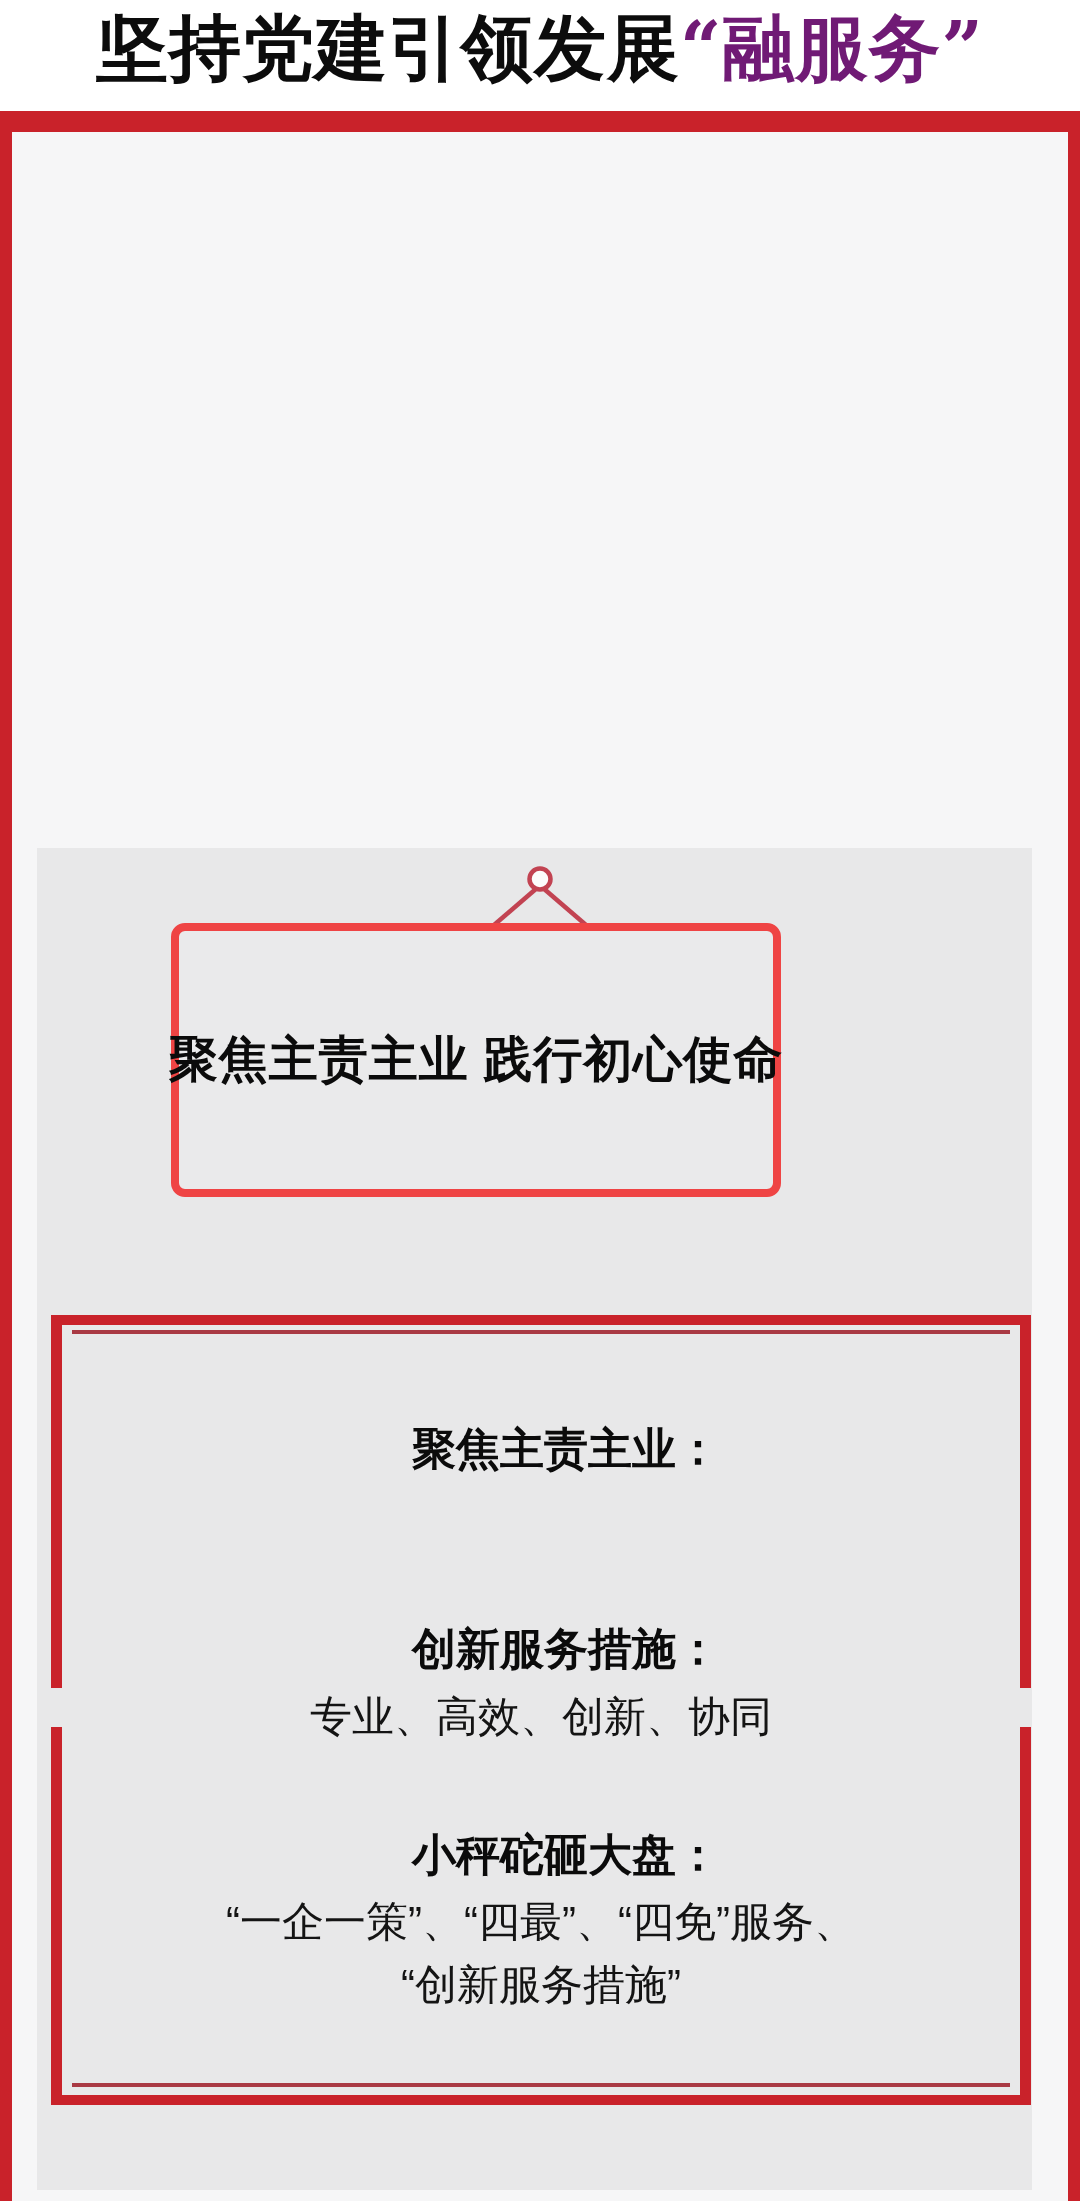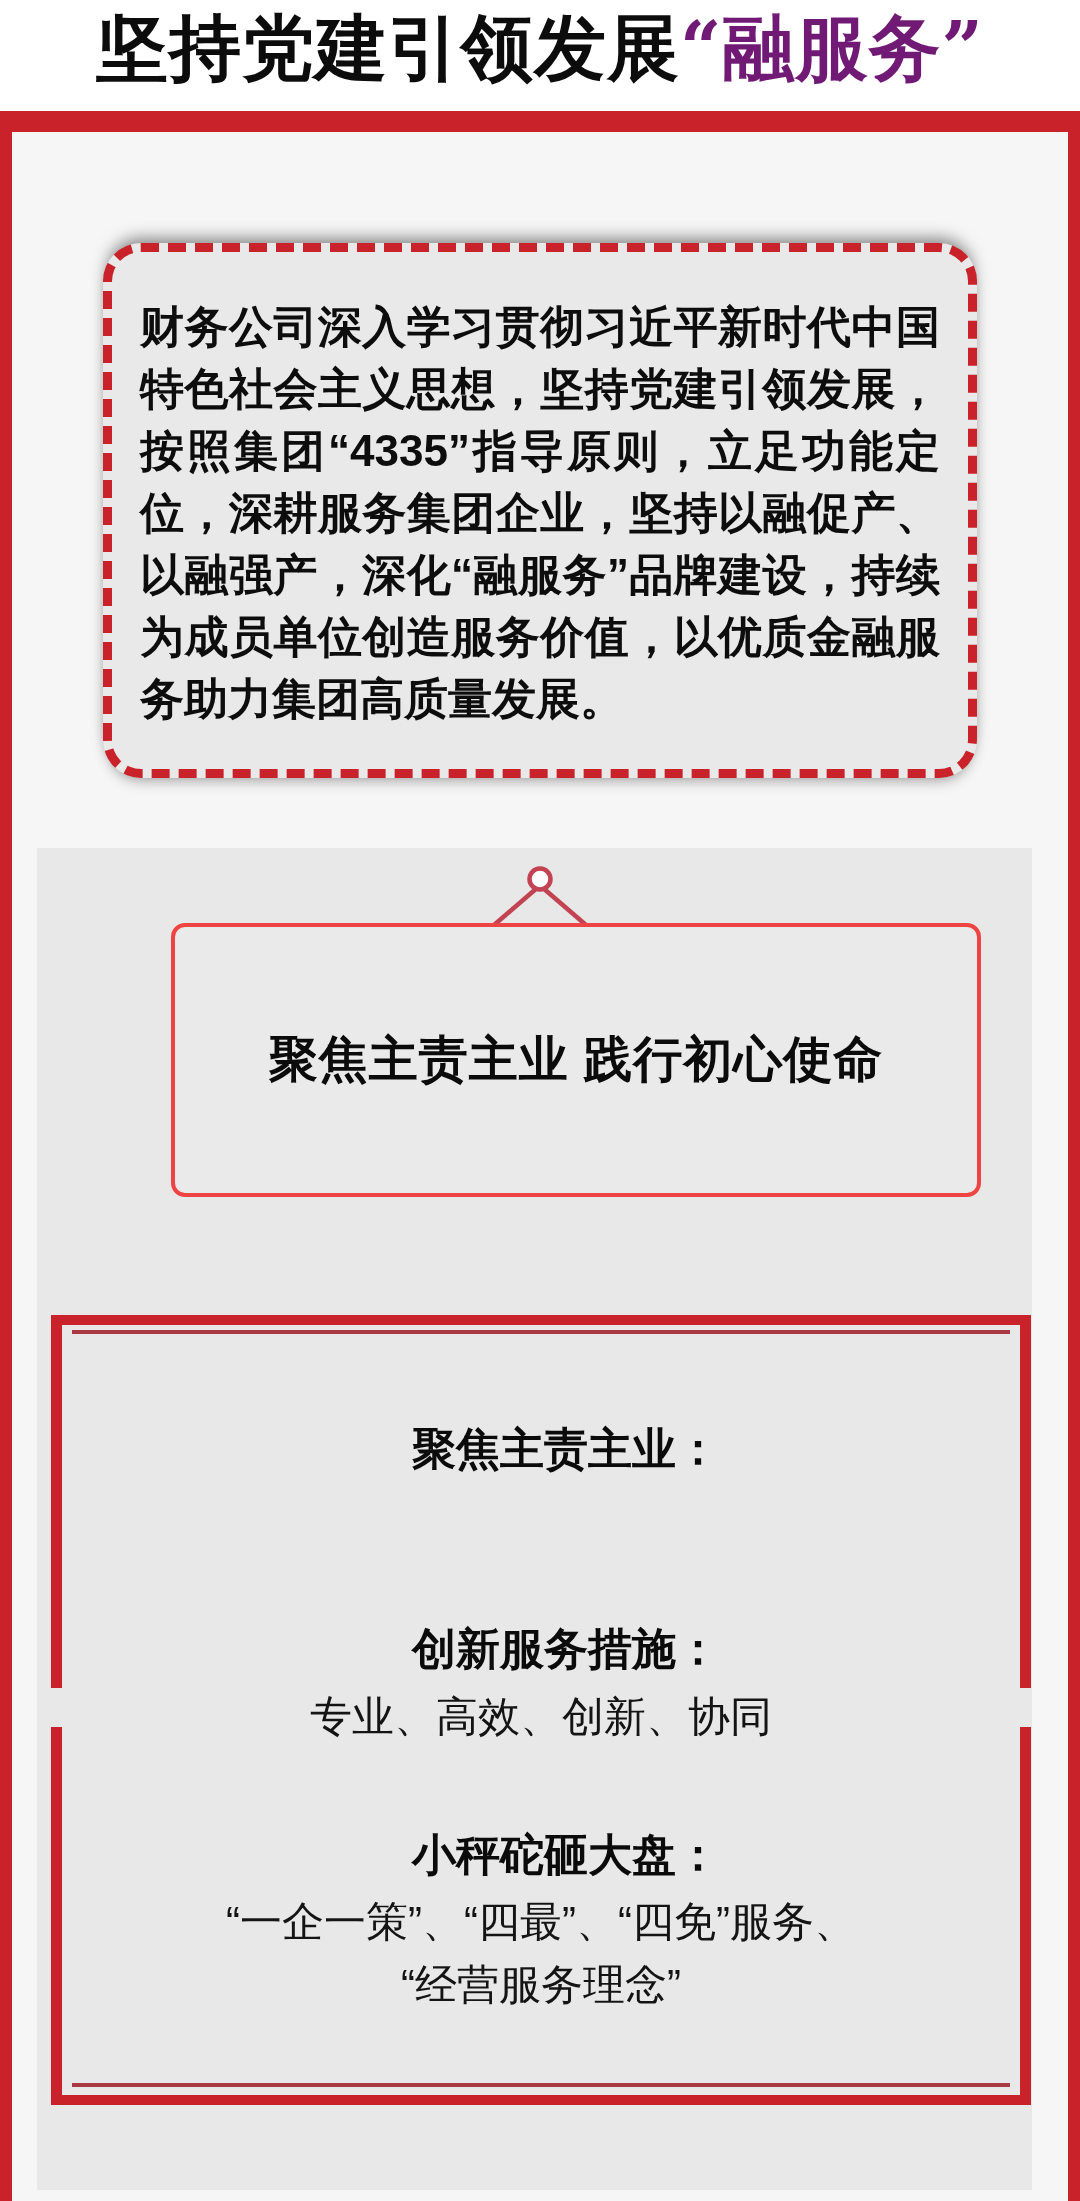--- a/index.html
+++ b/index.html
@@ -38,22 +38,22 @@
     padding:44px 28px;
   }
   .intro-text {
     font-size:44px; line-height:62px; font-weight:700; color:#0d0d0d;
     text-align:justify; text-justify:inter-ideograph;
   }
   
   .gray-section { position:absolute; left:37px; top:848px; width:995px; height:1342px; background:#e8e8e9; }
   .hanger-svg { position:absolute; left:478px; top:858px; }
   .banner-card {
-    position:absolute; left:171px; top:923px; width:810px; height:274px; box-sizing:border-box;
-    border:4px solid #ef4444; border-radius:14px; background:#eaeaeb;
+    position:absolute; left:171px; top:923px; width:610px; height:274px; box-sizing:border-box;
+    border:8px solid #ef4444; border-radius:14px; background:#eaeaeb;
     display:flex; align-items:center; justify-content:center;
   }
   .banner-card-text { font-size:49px; font-weight:900; letter-spacing:1px; color:#0b0b0b; white-space:nowrap; }
   
   .rb { position:absolute; background:#c9222a; }
   .box-top          { left:51px;  top:1315px; width:980px; height:10px; }
   .box-bottom       { left:51px;  top:2095px; width:980px; height:10px; }
   .box-left-upper   { left:51px;  top:1315px; width:11px;  height:373px; }
   .box-left-lower   { left:51px;  top:1727px; width:11px;  height:378px; }
   .box-right-upper  { left:1020px; top:1315px; width:11px; height:373px; }
@@ -80,23 +80,20 @@
   <div class="header">
     <div class="title-main"><span>坚持党建引领发展</span><span class="title-red">“融服务”</span></div>
     <div class="title-reflection"><span>一图解码财务公司</span><span class="title-red">“融服务”</span></div>
   </div>
 
   <div class="top-bar"></div>
   <div class="inner-bg"></div>
   <div class="frame-left"></div>
   <div class="frame-right"></div>
 
-  <div class="intro-box">
-    <div class="intro-text">财务公司深入学习贯彻习近平新时代中国特色社会主义思想，坚持党建引领发展，按照集团“4335”指导原则，立足功能定位，深耕服务集团企业，坚持以融促产、以融强产，深化“融服务”品牌建设，持续为成员单位创造服务价值，以优质金融服务助力集团高质量发展。</div>
-  </div>
 
   <div class="gray-section"></div>
 
   <svg class="hanger-svg" width="124" height="70" viewBox="0 0 124 70">
     <line x1="59" y1="30" x2="16" y2="67" stroke="#c24352" stroke-width="4.5"></line>
     <line x1="65" y1="30" x2="108" y2="67" stroke="#c24352" stroke-width="4.5"></line>
     <circle cx="62" cy="21" r="10.5" fill="#fcfcfc" stroke="#c24352" stroke-width="4.5"></circle>
   </svg>
 
   <div class="banner-card">
@@ -112,15 +109,15 @@
   <div class="thin-line box-line-top"></div>
   <div class="thin-line box-line-bottom"></div>
 
   <div class="detail-text d-heading s1-heading">聚焦主责主业：</div>
 
   <div class="detail-text d-heading s2-heading">创新服务措施：</div>
   <div class="detail-text d-line s2-line">专业、高效、创新、协同</div>
 
   <div class="detail-text d-heading s3-heading">小秤砣砸大盘：</div>
   <div class="detail-text d-line s3-line1">“一企一策”、“四最”、“四免”服务、</div>
-  <div class="detail-text d-line s3-line2">“经营服务理念”</div>
+  <div class="detail-text d-line s3-line2">“创新服务措施”</div>
 
 </div>
 
 </body></html>

